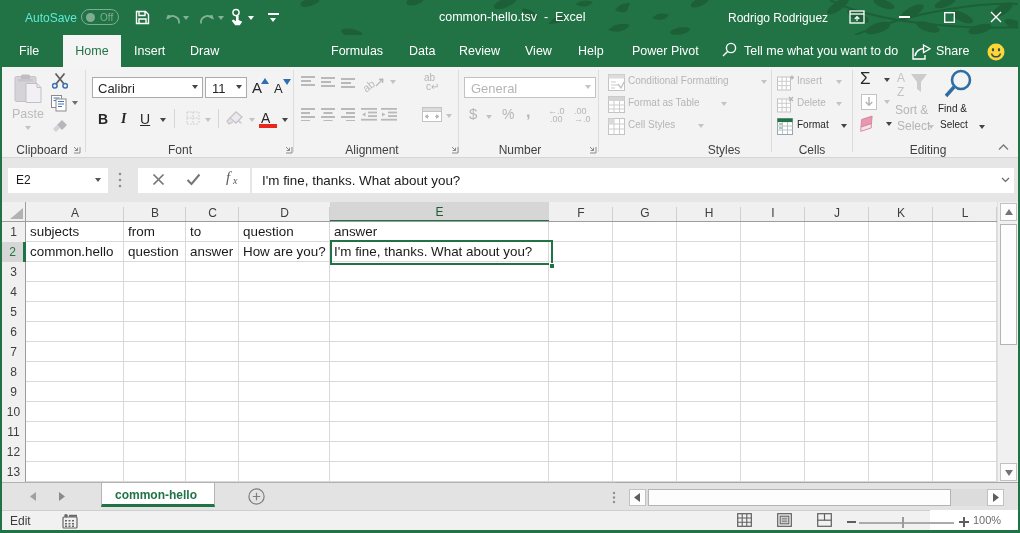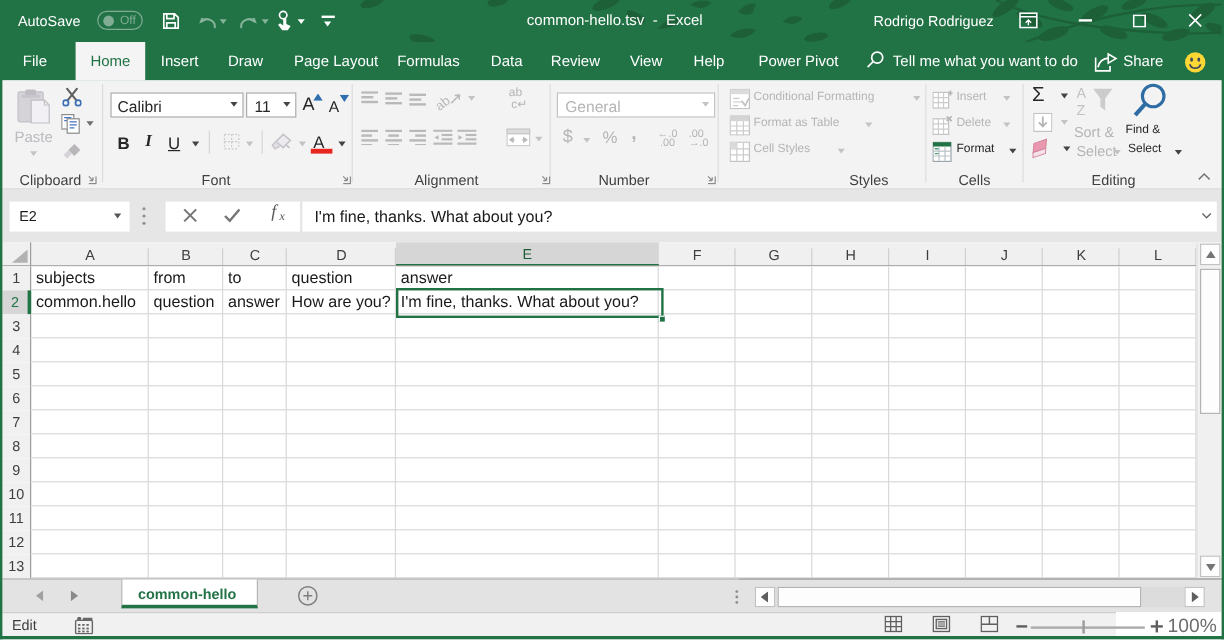--- a/index.html
+++ b/index.html
@@ -61,21 +61,21 @@
       <ellipse cx="884" cy="4" rx="11" ry="4" transform="rotate(20 884 4)"></ellipse>
       <ellipse cx="912" cy="12" rx="13" ry="5" transform="rotate(-30 912 12)"></ellipse>
       <ellipse cx="928" cy="27" rx="12" ry="4.5" transform="rotate(18 928 27)"></ellipse>
       <ellipse cx="945" cy="3" rx="11" ry="4" transform="rotate(-20 945 3)"></ellipse>
       <ellipse cx="962" cy="17" rx="12" ry="4.5" transform="rotate(25 962 17)"></ellipse>
       <ellipse cx="980" cy="29" rx="12" ry="4.5" transform="rotate(-14 980 29)"></ellipse>
       <ellipse cx="1002" cy="10" rx="12" ry="5" transform="rotate(-32 1002 10)"></ellipse>
       <ellipse cx="1014" cy="24" rx="10" ry="4" transform="rotate(20 1014 24)"></ellipse>
     </g>
   </svg>
-  <span class="abs" style="left:15px;top:11px;font-size:12px;color:#ffffff">AutoSave</span>
+  <span class="abs" style="left:25px;top:11px;font-size:12px;color:#5eead4">AutoSave</span>
   <span class="abs" style="left:81px;top:9px;width:38px;height:16px;border:1px solid #7fac93;border-radius:9px;"></span>
   <span class="abs" style="left:86px;top:13px;width:9px;height:9px;background:#7fac93;border-radius:50%;"></span>
   <span class="abs" style="left:100px;top:12px;font-size:10px;color:#7fac93">Off</span>
   <svg class="abs" style="left:135px;top:10px" width="15" height="15" viewBox="0 0 15 15">
       <path d="M1.5,1.5 h9 l3,3 v9 h-12 z M4,1.5 v4 h6 v-4 M4,14 v-5 h7 v5" stroke="#fff" stroke-width="1.4" fill="none"></path>
     </svg>
   <svg class="abs" style="left:164px;top:11px;opacity:0.45" width="17" height="14" viewBox="0 0 17 14">
       <path d="M15,12.5 a6.5,6.5 0 0,0 -11.5,-5" stroke="#fff" stroke-width="1.7" fill="none"></path>
       <path d="M2,8.5 l1.8,-4.8 l4.8,1.8 z" fill="#fff"></path>
     </svg>
@@ -105,21 +105,20 @@
     </svg>
   <svg class="abs" style="left:990px;top:11px" width="12" height="12" viewBox="0 0 12 12">
       <path d="M1,1 L11,11 M11,1 L1,11" stroke="#fff" stroke-width="1.4"></path>
     </svg>
 </div>
 <div class="abs" id="tabrow">
   <span class="abs tabtxt" style="left:19px;">File</span>
   <div class="abs tabtxt" id="hometab">Home</div>
   <span class="abs tabtxt" style="left:134px;">Insert</span>
   <span class="abs tabtxt" style="left:190px;">Draw</span>
-  <span class="abs tabtxt" style="left:245px;">Page Layout</span>
   <span class="abs tabtxt" style="left:331px;">Formulas</span>
   <span class="abs tabtxt" style="left:409px;">Data</span>
   <span class="abs tabtxt" style="left:459px;">Review</span>
   <span class="abs tabtxt" style="left:525px;">View</span>
   <span class="abs tabtxt" style="left:578px;">Help</span>
   <span class="abs tabtxt" style="left:632px;">Power Pivot</span>
   <svg class="abs" style="left:721px;top:7px" width="16" height="16" viewBox="0 0 16 16">
       <circle cx="10" cy="6" r="4.6" stroke="#fff" stroke-width="1.4" fill="none"></circle>
       <line x1="6.6" y1="9.4" x2="2" y2="14" stroke="#fff" stroke-width="1.4"></line>
     </svg>
@@ -579,18 +578,18 @@
       <path d="M7.5,0.7 v6.5" stroke="#5f5f5f" stroke-width="1.2"></path>
     </svg>
   <span class="abs" style="left:845px;top:10px;width:9px;height:2px;background:#5f5f5f;"></span>
   <span class="abs" style="left:857px;top:11px;width:95px;height:1.5px;background:#ababab;"></span>
   <span class="abs" style="left:900px;top:6px;width:2px;height:11px;background:#9b9b9b;"></span>
 
   <span class="abs" style="left:957px;top:6px;width:10px;height:10px;">
       <span class="abs" style="left:0;top:4px;width:10px;height:2px;background:#5f5f5f;"></span>
       <span class="abs" style="left:4px;top:0;width:2px;height:10px;background:#5f5f5f;"></span>
     </span>
-  <span class="abs" style="left:971px;top:3px;font-size:16px;color:#6d6d6d;">100%</span>
+  <span class="abs" style="left:971px;top:3px;font-size:11px;color:#6d6d6d;">100%</span>
 </div>
 
 <div class="abs" id="wb-l"></div>
 <div class="abs" id="wb-r"></div>
 <div class="abs" id="wb-b"></div>
 
 </body></html>

